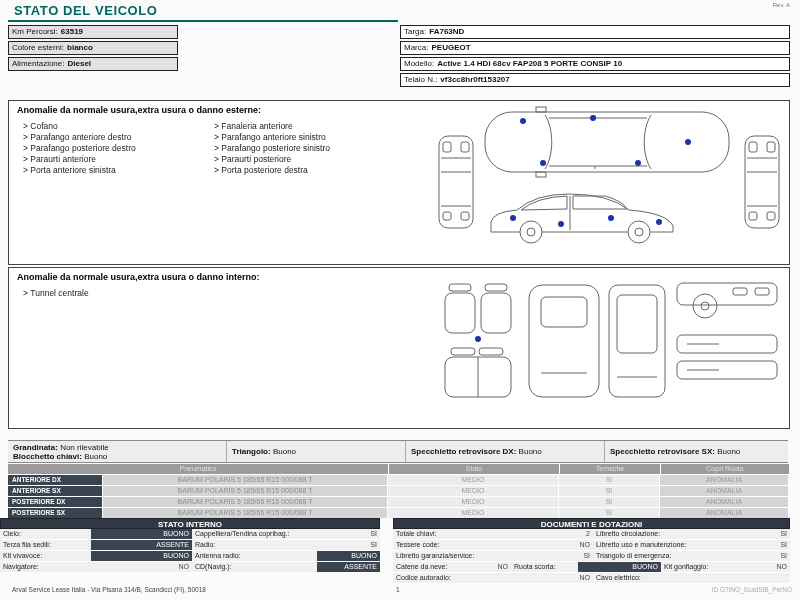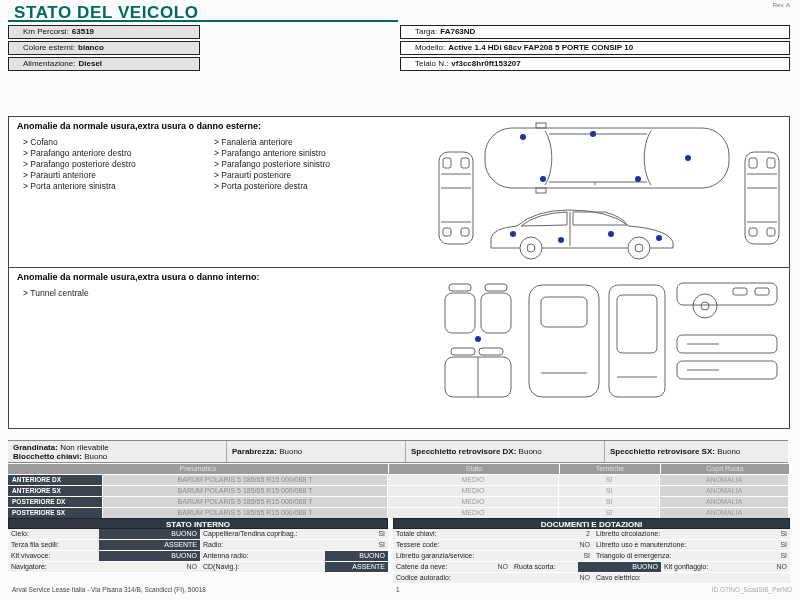--- a/index.html
+++ b/index.html
@@ -1,30 +1,30 @@
 <!DOCTYPE html>
 <html><head>
 <meta charset="utf-8">
 <style>
   html,body{margin:0;padding:0;background:#e9e9e9;}
   #page{position:relative;width:800px;height:600px;background:#fbfbfb;overflow:hidden;
         font-family:"Liberation Sans",sans-serif;color:#111;}
   
-  .title{position:absolute;left:14px;top:3px;font-size:17px;font-weight:bold;color:#00695f;letter-spacing:.6px;}
+  .title{position:absolute;left:14px;top:3px;font-size:13px;font-weight:bold;color:#00695f;letter-spacing:.6px;}
   .title-rule{position:absolute;left:8px;top:20px;width:390px;height:2px;background:#00695f;}
   .rev{position:absolute;right:10px;top:2px;font-size:6px;color:#777;}
   .fields-left{position:absolute;left:8px;top:25px;width:210px;}
   .fields-right{position:absolute;left:400px;top:25px;width:390px;}
   .fieldrow{border:1px solid #222;background:#fff;font-size:8px;line-height:10px;height:10px;
-            padding:1px 14px;margin-bottom:2px;white-space:nowrap;overflow:hidden;}
+            padding:1px 3px;margin-bottom:2px;white-space:nowrap;overflow:hidden;}
   .fieldrow.gray{background:#e2e2e2;width:162px;}
   .fieldrow .val{font-weight:bold;margin-left:3px;}
   
   .anom-box{position:absolute;left:8px;width:780px;border:1px solid #444;background:#fff;}
-  #ext-box{top:116px;height:163px;}
+  #ext-box{top:100px;height:163px;}
   #int-box{top:267px;height:160px;}
   .anom-title{position:absolute;left:8px;top:4px;font-size:9px;font-weight:bold;color:#000;}
   .anom-list{position:absolute;top:20px;font-size:8.5px;line-height:11px;color:#222;}
   .anom-item::before{content:">\00a0";color:#222;}
   .diag{position:absolute;right:4px;top:5px;}
   
   .status-band{position:absolute;left:8px;top:440px;width:780px;height:21px;display:flex;
                border-top:1px solid #888;border-bottom:1px solid #888;background:#ededed;font-size:8px;}
   .status-cell{border-right:1px solid #aaa;padding:1px 5px;display:flex;flex-direction:column;justify-content:center;white-space:nowrap;overflow:hidden;}
   .status-cell:last-child{border-right:none;flex:1;}
@@ -33,21 +33,21 @@
   .tire-table{position:absolute;left:8px;top:464px;width:780px;font-size:7px;background:#fff;}
   .tire-header{display:grid;grid-template-columns:380px 170px 100px 128px;column-gap:1px;height:10px;line-height:10px;}
   .tire-header div{background:#9b9b9b;color:#e2e2e2;text-align:center;}
   .tire-row{display:grid;grid-template-columns:94px 284px 170px 100px 128px;column-gap:1px;height:10px;line-height:10px;margin-top:1px;}
   .c-pos{background:#3a4350;color:#fff;font-weight:bold;font-size:6.5px;padding-left:4px;white-space:nowrap;}
   .c-tire{background:#d4d4d4;color:#8d8d8d;text-align:center;white-space:nowrap;overflow:hidden;}
   .c-mid{background:#ececec;color:#9b9b9b;text-align:center;}
   .c-anom{background:#d4d4d4;color:#9b9b9b;text-align:center;}
   
   .bt{position:absolute;top:518px;font-size:7px;}
-  #bt-left{left:8px;width:380px;}
+  #bt-left{left:0;width:380px;}
   #bt-right{left:393px;width:397px;}
   .bt-header{height:11px;line-height:11px;background:#2f3843;color:#fff;font-weight:bold;font-size:8px;text-align:center;border:1px solid #1d242c;box-sizing:border-box;}
   .bt-row{display:flex;height:10px;line-height:10px;border-bottom:1px solid #fff;background:#f0f0f0;}
   .bt-label{padding-left:3px;color:#222;white-space:nowrap;overflow:hidden;}
   .bt-val{text-align:right;padding-right:3px;color:#444;white-space:nowrap;}
   .bt-val.badge{background:#3a4350;color:#fff;}
   
   .w-l1{width:88px;} .w-v1{width:98px;} .w-l2{width:122px;} .w-v2{flex:1;}
   
   .d-l1{width:108px;} .d-v1{width:86px;} .d-l2{width:134px;} .d-v2{flex:1;}
@@ -80,20 +80,23 @@
     <div class="fieldrow gray">
       <span class="lab">Alimentazione:</span><span class="val">Diesel</span>
     </div>
   </div>
 
   <div class="fields-right">
     <div class="fieldrow">
       <span class="lab">Targa:</span><span class="val">FA763ND</span>
     </div>
     <div class="fieldrow">
+      <span class="lab">Marca:</span><span class="val">PEUGEOT</span>
+    </div>
+    <div class="fieldrow">
       <span class="lab">Modello:</span><span class="val">Active 1.4 HDi 68cv FAP208 5 PORTE CONSIP 10</span>
     </div>
     <div class="fieldrow">
       <span class="lab">Telaio N.:</span><span class="val">vf3cc8hr0ft153207</span>
     </div>
   </div>
 
   <div class="anom-box" id="ext-box">
     <div class="anom-title">Anomalie da normale usura,extra usura o danno esterne:</div>
     <div class="anom-list" style="left:14px;">
@@ -214,21 +217,21 @@
       </g>
     </svg>
   </div>
 
   <div class="status-band">
     <div class="status-cell" style="width:208px;">
       <span><b>Grandinata:</b> <span>Non rilevabile</span></span>
       <span><b>Blocchetto chiavi:</b> <span>Buono</span></span>
     </div>
     <div class="status-cell" style="width:168px;">
-      <span><b>Parabrezza:</b> <span>Buono</span></span>
+      <span><b>Triangolo:</b> <span>Buono</span></span>
     </div>
     <div class="status-cell" style="width:188px;">
       <span><b>Specchietto retrovisore DX:</b> <span>Buono</span></span>
     </div>
     <div class="status-cell">
       <span><b>Specchietto retrovisore SX:</b> <span>Buono</span></span>
     </div>
   </div>
 
   <div class="tire-table">

